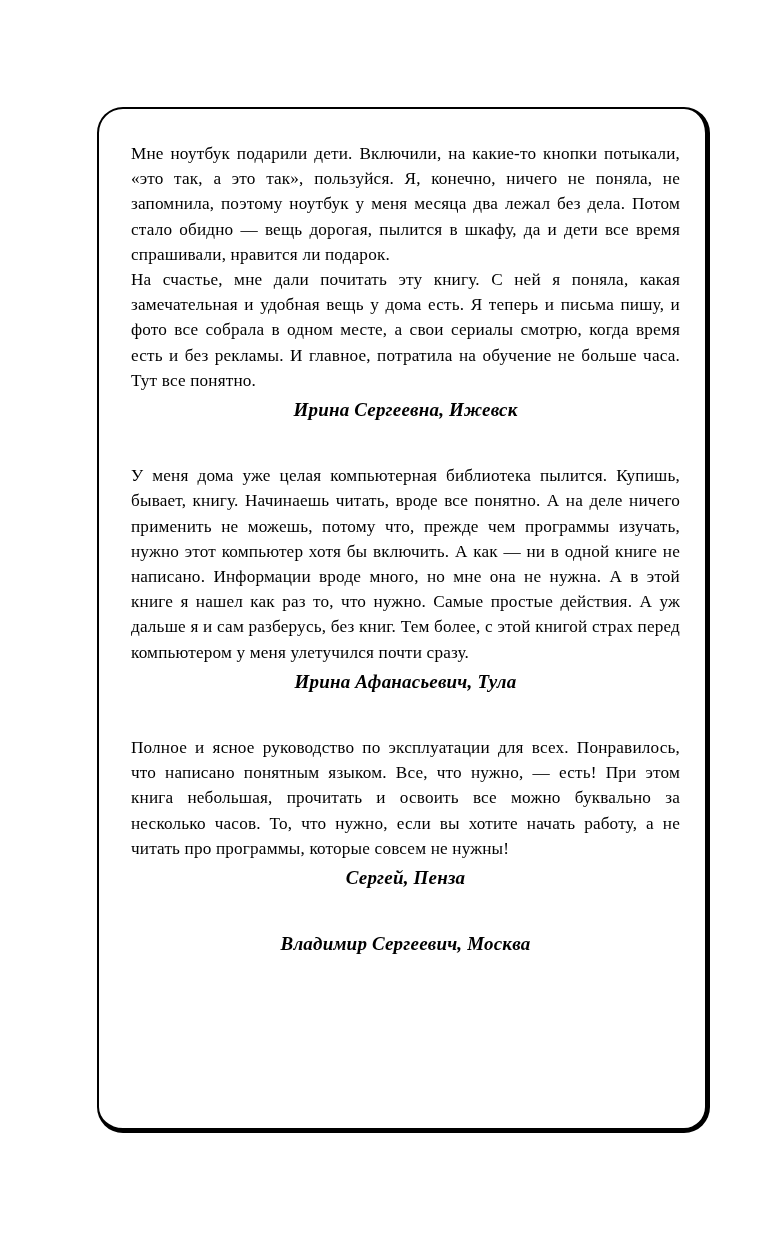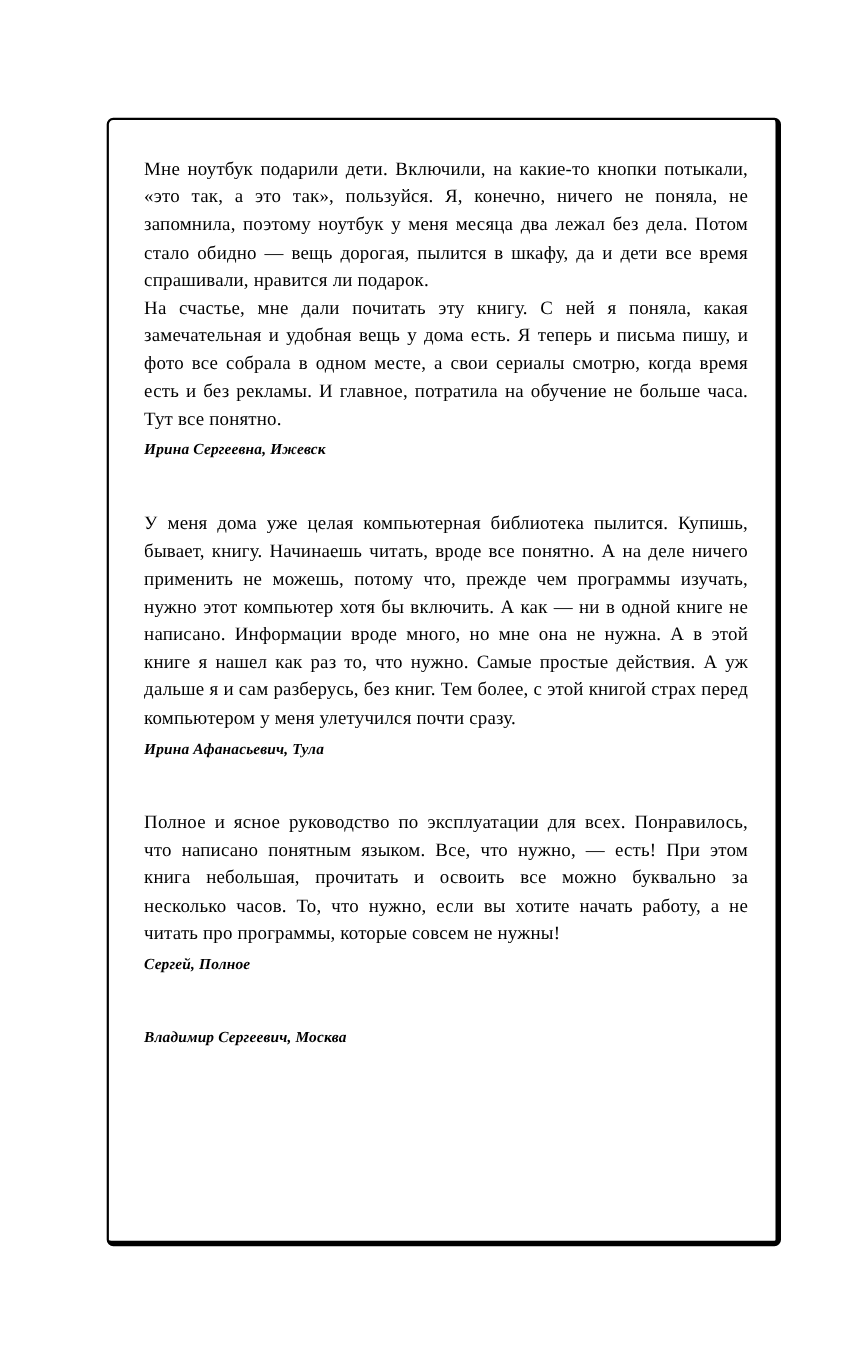--- a/index.html
+++ b/index.html
@@ -26,21 +26,21 @@
   }
 
   
   #testimonial-frame {
     position: absolute;
     left: 97px;
     top: 107px;
     width: 613px;
     height: 1026px;
     box-sizing: border-box;
-    border-radius: 6px;
+    border-radius: 26px;
     background: #ffffff;
     border-top: 2px solid #000000;
     border-left: 2px solid #000000;
     border-right: 5px solid #000000;
     border-bottom: 5px solid #000000;
   }
 
   
   #testimonial-list {
     position: absolute;
@@ -61,23 +61,23 @@
     font-size: 17.2px;
     line-height: 25.2px;
     text-align: justify;
     text-justify: inter-word;
     hyphens: manual;
     letter-spacing: 0.01em;
   }
 
   .testimonial-attribution {
     margin: 4px 0 0 0;
-    font-size: 14px;
+    font-size: 19px;
     line-height: 25.2px;
-    text-align: left;
+    text-align: center;
     font-style: italic;
     font-weight: bold;
     letter-spacing: 0.01em;
   }
 
   
   .testimonial-body + .testimonial-body {
     margin-top: 0;
   }
 </style>
@@ -94,21 +94,21 @@
         <p class="testimonial-attribution">Ирина Сергеевна, Ижевск</p>
       </div>
 
       <div class="testimonial">
         <p class="testimonial-body">У меня дома уже целая компьютерная библиотека пылится. Купишь, бывает, книгу. Начинаешь читать, вроде все понятно. А на деле ничего применить не можешь, потому что, прежде чем программы изучать, нужно этот компьютер хотя бы включить. А как — ни в одной книге не написано. Информации вроде много, но мне она не нужна. А в этой книге я нашел как раз то, что нужно. Самые простые действия. А уж дальше я и сам разберусь, без книг. Тем более, с этой книгой страх перед компьютером у меня улетучился почти сразу.</p>
         <p class="testimonial-attribution">Ирина Афанасьевич, Тула</p>
       </div>
 
       <div class="testimonial">
         <p class="testimonial-body">Полное и ясное руководство по эксплуатации для всех. Понравилось, что написано понятным языком. Все, что нужно, — есть! При этом книга небольшая, прочитать и освоить все можно буквально за несколько часов. То, что нужно, если вы хотите начать работу, а не читать про программы, которые совсем не нужны!</p>
-        <p class="testimonial-attribution">Сергей, Полное</p>
+        <p class="testimonial-attribution">Сергей, Пенза</p>
       </div>
 
       <div class="testimonial">
         <p class="testimonial-attribution">Владимир Сергеевич, Москва</p>
       </div>
 
     </div>
   </div>
 </div>
 

